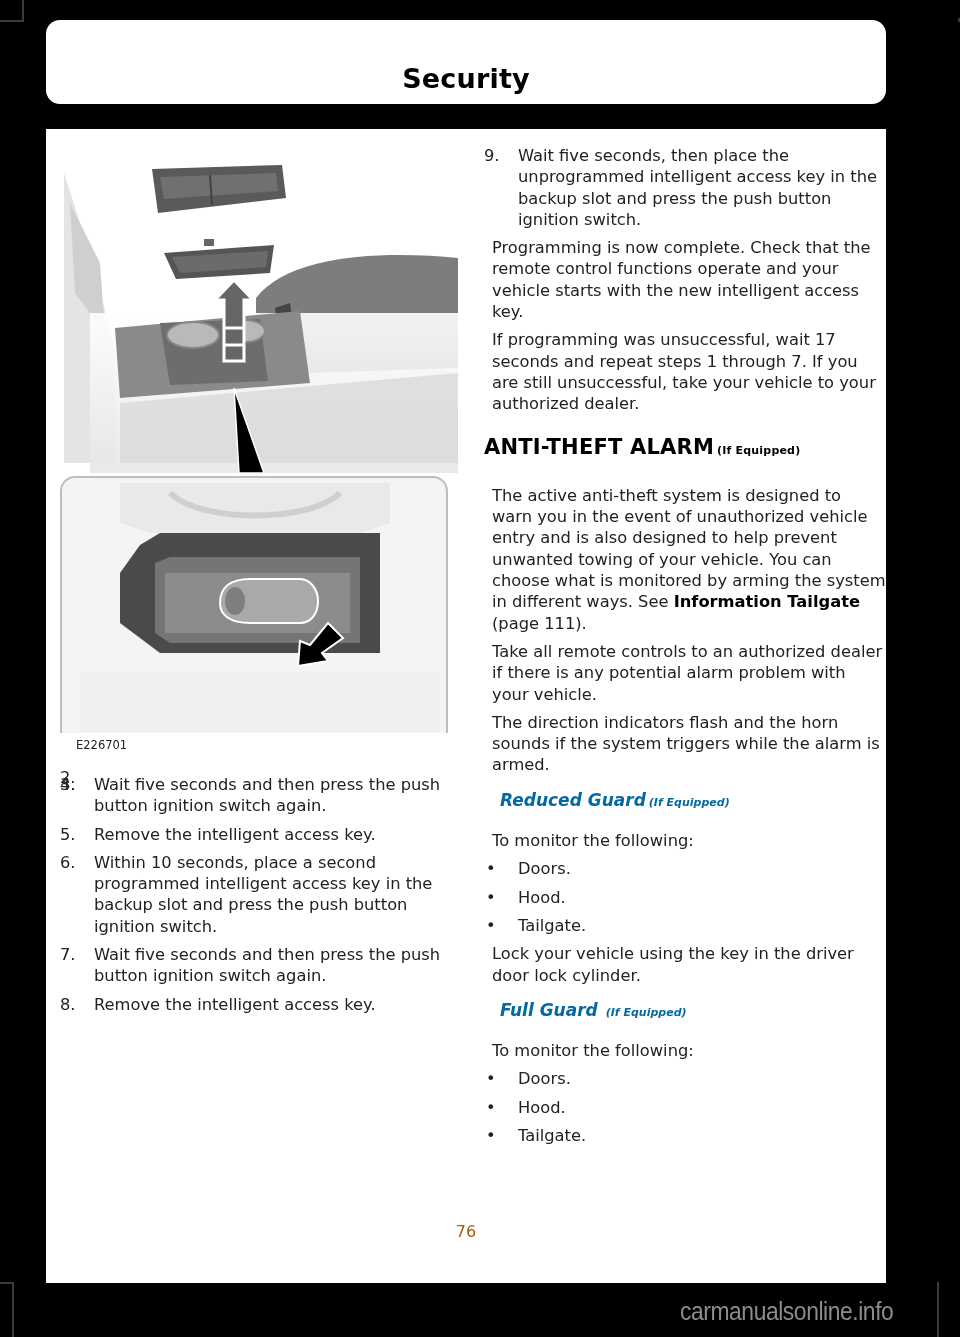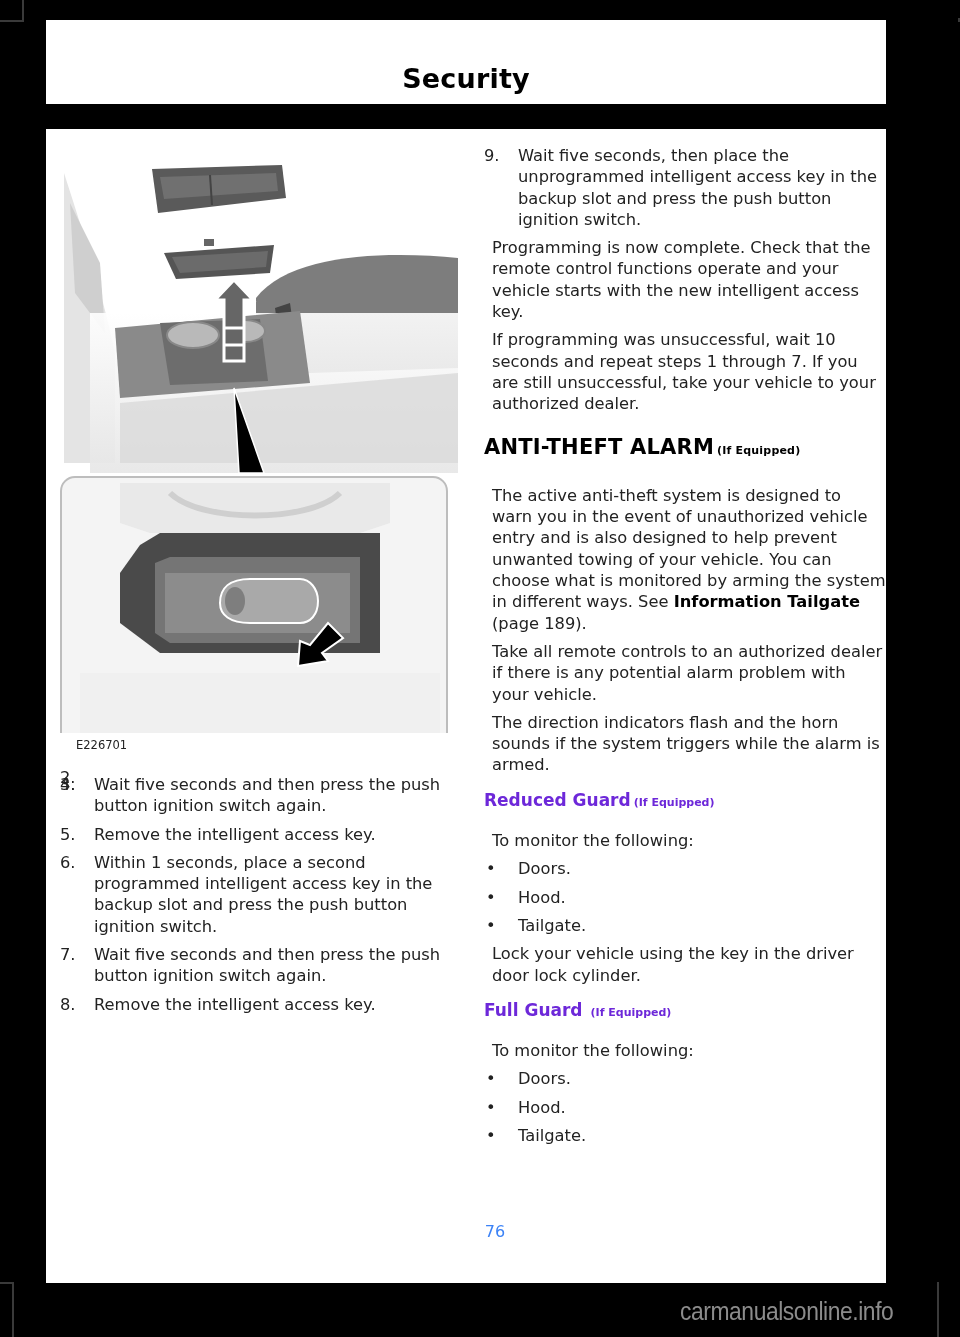--- a/index.html
+++ b/index.html
@@ -8,21 +8,21 @@
       font-family: "DejaVu Sans", "Liberation Sans", sans-serif; color: #1a1a1a;
     }
     .corner { position: absolute; border-color: #3a3a3a; border-style: solid; border-width: 0; }
     .c-tl { left: 0; top: 0; width: 22px; height: 20px; border-right-width: 2px; border-bottom-width: 2px; }
     .c-bl { left: 0; top: 1282px; width: 12px; height: 60px; border-top-width: 2px; border-right-width: 2px; }
     .c-tr { right: 0; top: 18px; width: 2px; height: 4px; background: #3a3a3a; }
     .c-br { left: 937px; top: 1282px; width: 2px; height: 55px; background: #3a3a3a; }
 
     .header {
       position: absolute; left: 46px; top: 20px; width: 840px; height: 84px; background: #fff;
-      display: flex; align-items: flex-end; justify-content: center;
+      display: flex; align-items: flex-end; justify-content: center; border-radius: 14px;
     }
     .header h1 {
       margin: 0 0 10px 0; font-size: 27px; font-weight: bold; letter-spacing: 0.2px; color: #000;
       font-family: "DejaVu Sans", sans-serif;
     }
     .page {
       position: absolute; left: 46px; top: 129px; width: 840px; height: 1154px; background: #fff;
     }
     .col-left { position: absolute; left: 14px; top: 0; width: 398px; }
     .col-right { position: absolute; left: 438px; top: 0; width: 402px; }
@@ -31,28 +31,28 @@
     .fig-id { position: absolute; left: 16px; top: 605px; font-size: 11.5px; color: #222; }
 
     .body-text { font-size: 16.3px; line-height: 21.3px; color: #222; }
     .steps { list-style: none; margin: 0; padding: 0; }
     .steps li { position: relative; padding-left: 34px; margin-bottom: 7px; }
     .steps li .num { position: absolute; left: 0; top: 0; }
     .para { margin: 0 0 7px 8px; }
     h2.section {
       margin: 22px 0 24px 0; font-size: 21px; font-weight: bold; color: #000; letter-spacing: 0.2px;
     }
-    h3.sub { margin: 14px 0 17px 0; font-size: 17px; font-weight: bold; color: #6d28d9; }
+    h3.sub { margin: 14px 0 17px 16px; font-size: 17px; font-weight: bold; color: #0369a1; font-style: italic; }
     .equip { font-size: 11px; font-weight: bold; margin-left: 3px; }
     .bullets { list-style: none; margin: 0; padding: 0; }
     .bullets li { position: relative; padding-left: 34px; margin-bottom: 7px; }
     .bullets li .dot { position: absolute; left: 2px; top: 0; }
     .xref { font-weight: bold; color: #000; }
     .pagenum {
-      position: absolute; left: 0; width: 840px; top: 1093px; text-align: center; font-size: 16px; color: #3b82f6; margin-left: 29px;
+      position: absolute; left: 0; width: 840px; top: 1093px; text-align: center; font-size: 16px; color: #a16207;
     }
     .watermark {
       position: absolute; left: 680px; top: 1296px; font-size: 26px; color: #8c8c8c;
       font-family: "Liberation Sans", sans-serif; letter-spacing: -0.5px; transform: scaleX(0.88); transform-origin: left;
     }
   </style>
 </head>
 <body>
 
 <div class="corner c-tl"></div>
@@ -118,36 +118,36 @@
         <path d="M20 540 L 380 540 L 380 600 L 20 600 Z" fill="#ededed" opacity="0.6"></path>
       </svg>
       <div class="fig-id">E226701</div>
     </div>
 
     <ol class="steps body-text" style="position:absolute; top:638px; left:0; width:400px;">
       <li><span class="num">2.</span></li>
       <li><span class="num">3.</span></li>
       <li><span class="num">4.</span><span>Wait five seconds and then press the push button ignition switch again.</span></li>
       <li><span class="num">5.</span><span>Remove the intelligent access key.</span></li>
-      <li><span class="num">6.</span><span>Within 1 seconds, place a second programmed intelligent access key in the backup slot and press the push button ignition switch.</span></li>
+      <li><span class="num">6.</span><span>Within 10 seconds, place a second programmed intelligent access key in the backup slot and press the push button ignition switch.</span></li>
       <li><span class="num">7.</span><span>Wait five seconds and then press the push button ignition switch again.</span></li>
       <li><span class="num">8.</span><span>Remove the intelligent access key.</span></li>
     </ol>
   </div>
 
   <div class="col-right body-text" style="top:16px;">
     <ol class="steps">
       <li><span class="num">9.</span><span>Wait five seconds, then place the unprogrammed intelligent access key in the backup slot and press the push button ignition switch.</span></li>
     </ol>
     <p class="para">Programming is now complete.  Check that the remote control functions operate and your vehicle starts with the new intelligent access key.</p>
-    <p class="para">If programming was unsuccessful, wait 10 seconds and repeat steps 1 through 7. If you are still unsuccessful, take your vehicle to your authorized dealer.</p>
+    <p class="para">If programming was unsuccessful, wait 17 seconds and repeat steps 1 through 7. If you are still unsuccessful, take your vehicle to your authorized dealer.</p>
 
     <h2 class="section"><span>ANTI-THEFT ALARM</span><span class="equip">(If Equipped)</span></h2>
 
-    <p class="para"><span>The active anti-theft system is designed to warn you in the event of unauthorized vehicle entry and is also designed to help prevent unwanted towing of your vehicle. You can choose what is monitored by arming the system in different ways.  See </span><a class="xref">Information Tailgate</a><span> (page 189).</span></p>
+    <p class="para"><span>The active anti-theft system is designed to warn you in the event of unauthorized vehicle entry and is also designed to help prevent unwanted towing of your vehicle. You can choose what is monitored by arming the system in different ways.  See </span><a class="xref">Information Tailgate</a><span> (page 111).</span></p>
     <p class="para">Take all remote controls to an authorized dealer if there is any potential alarm problem with your vehicle.</p>
     <p class="para">The direction indicators flash and the horn sounds if the system triggers while the alarm is armed.</p>
 
     <h3 class="sub"><span>Reduced Guard</span><span class="equip">(If Equipped)</span></h3>
     <p class="para">To monitor the following:</p>
     <ul class="bullets">
       <li><span class="dot">•</span><span>Doors.</span></li>
       <li><span class="dot">•</span><span>Hood.</span></li>
       <li><span class="dot">•</span><span>Tailgate.</span></li>
     </ul>

